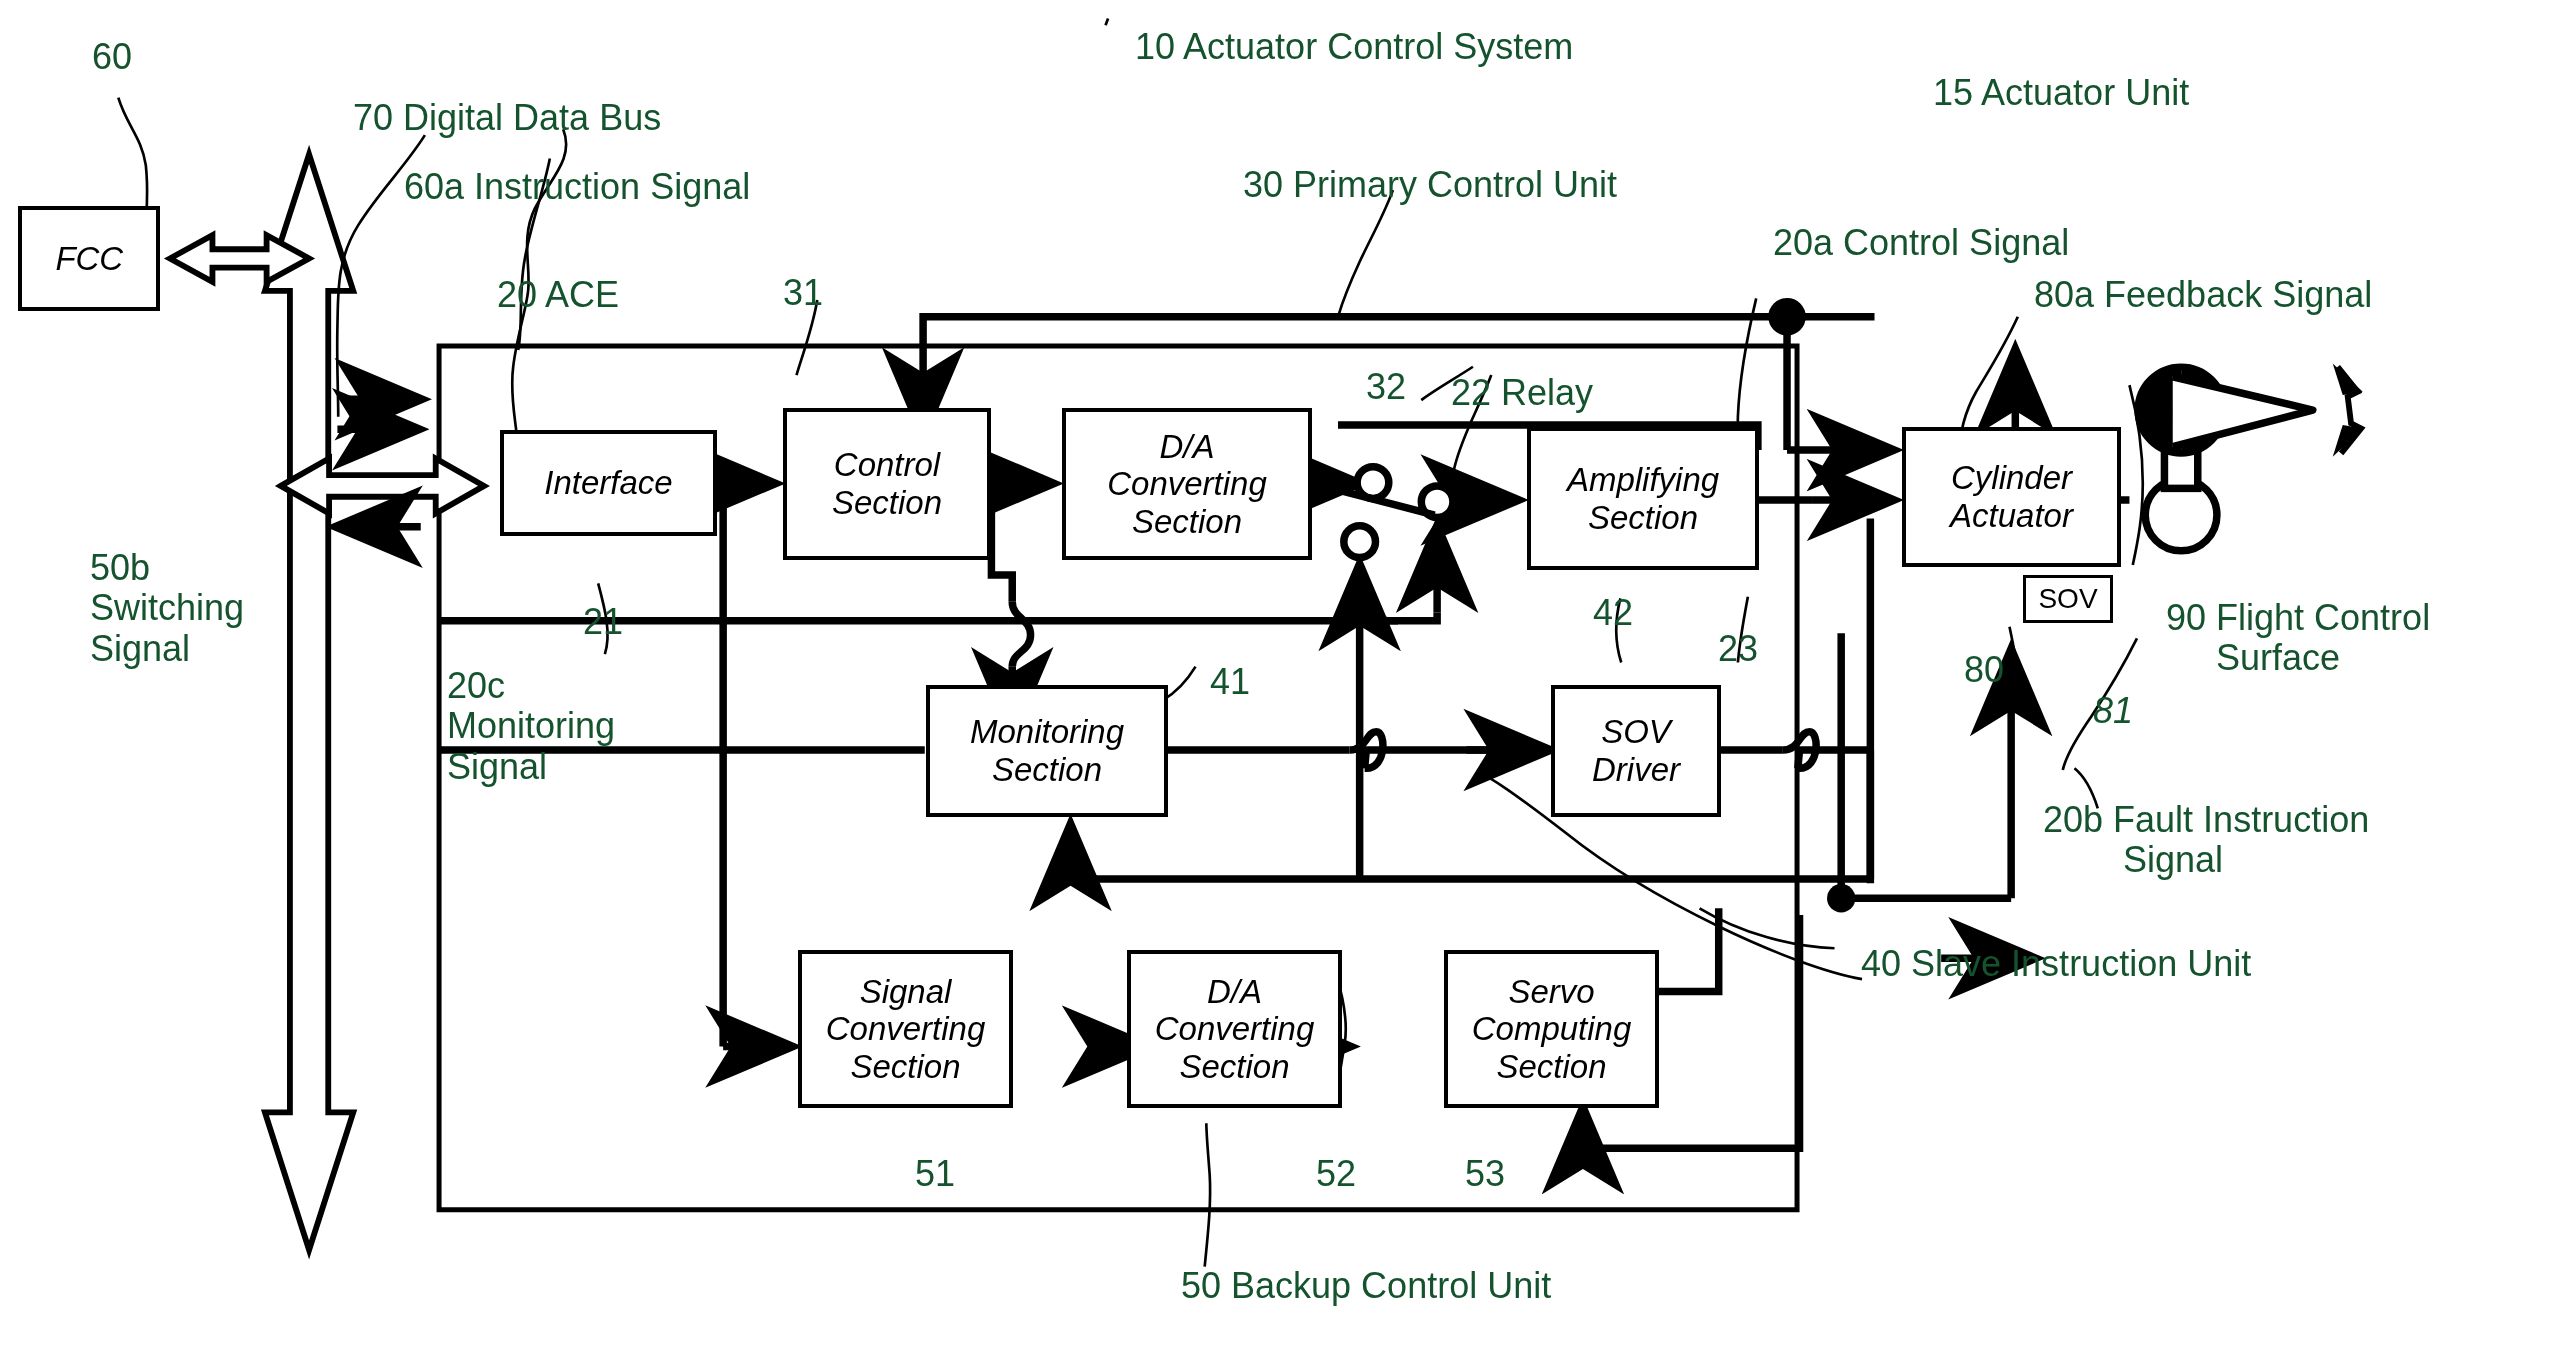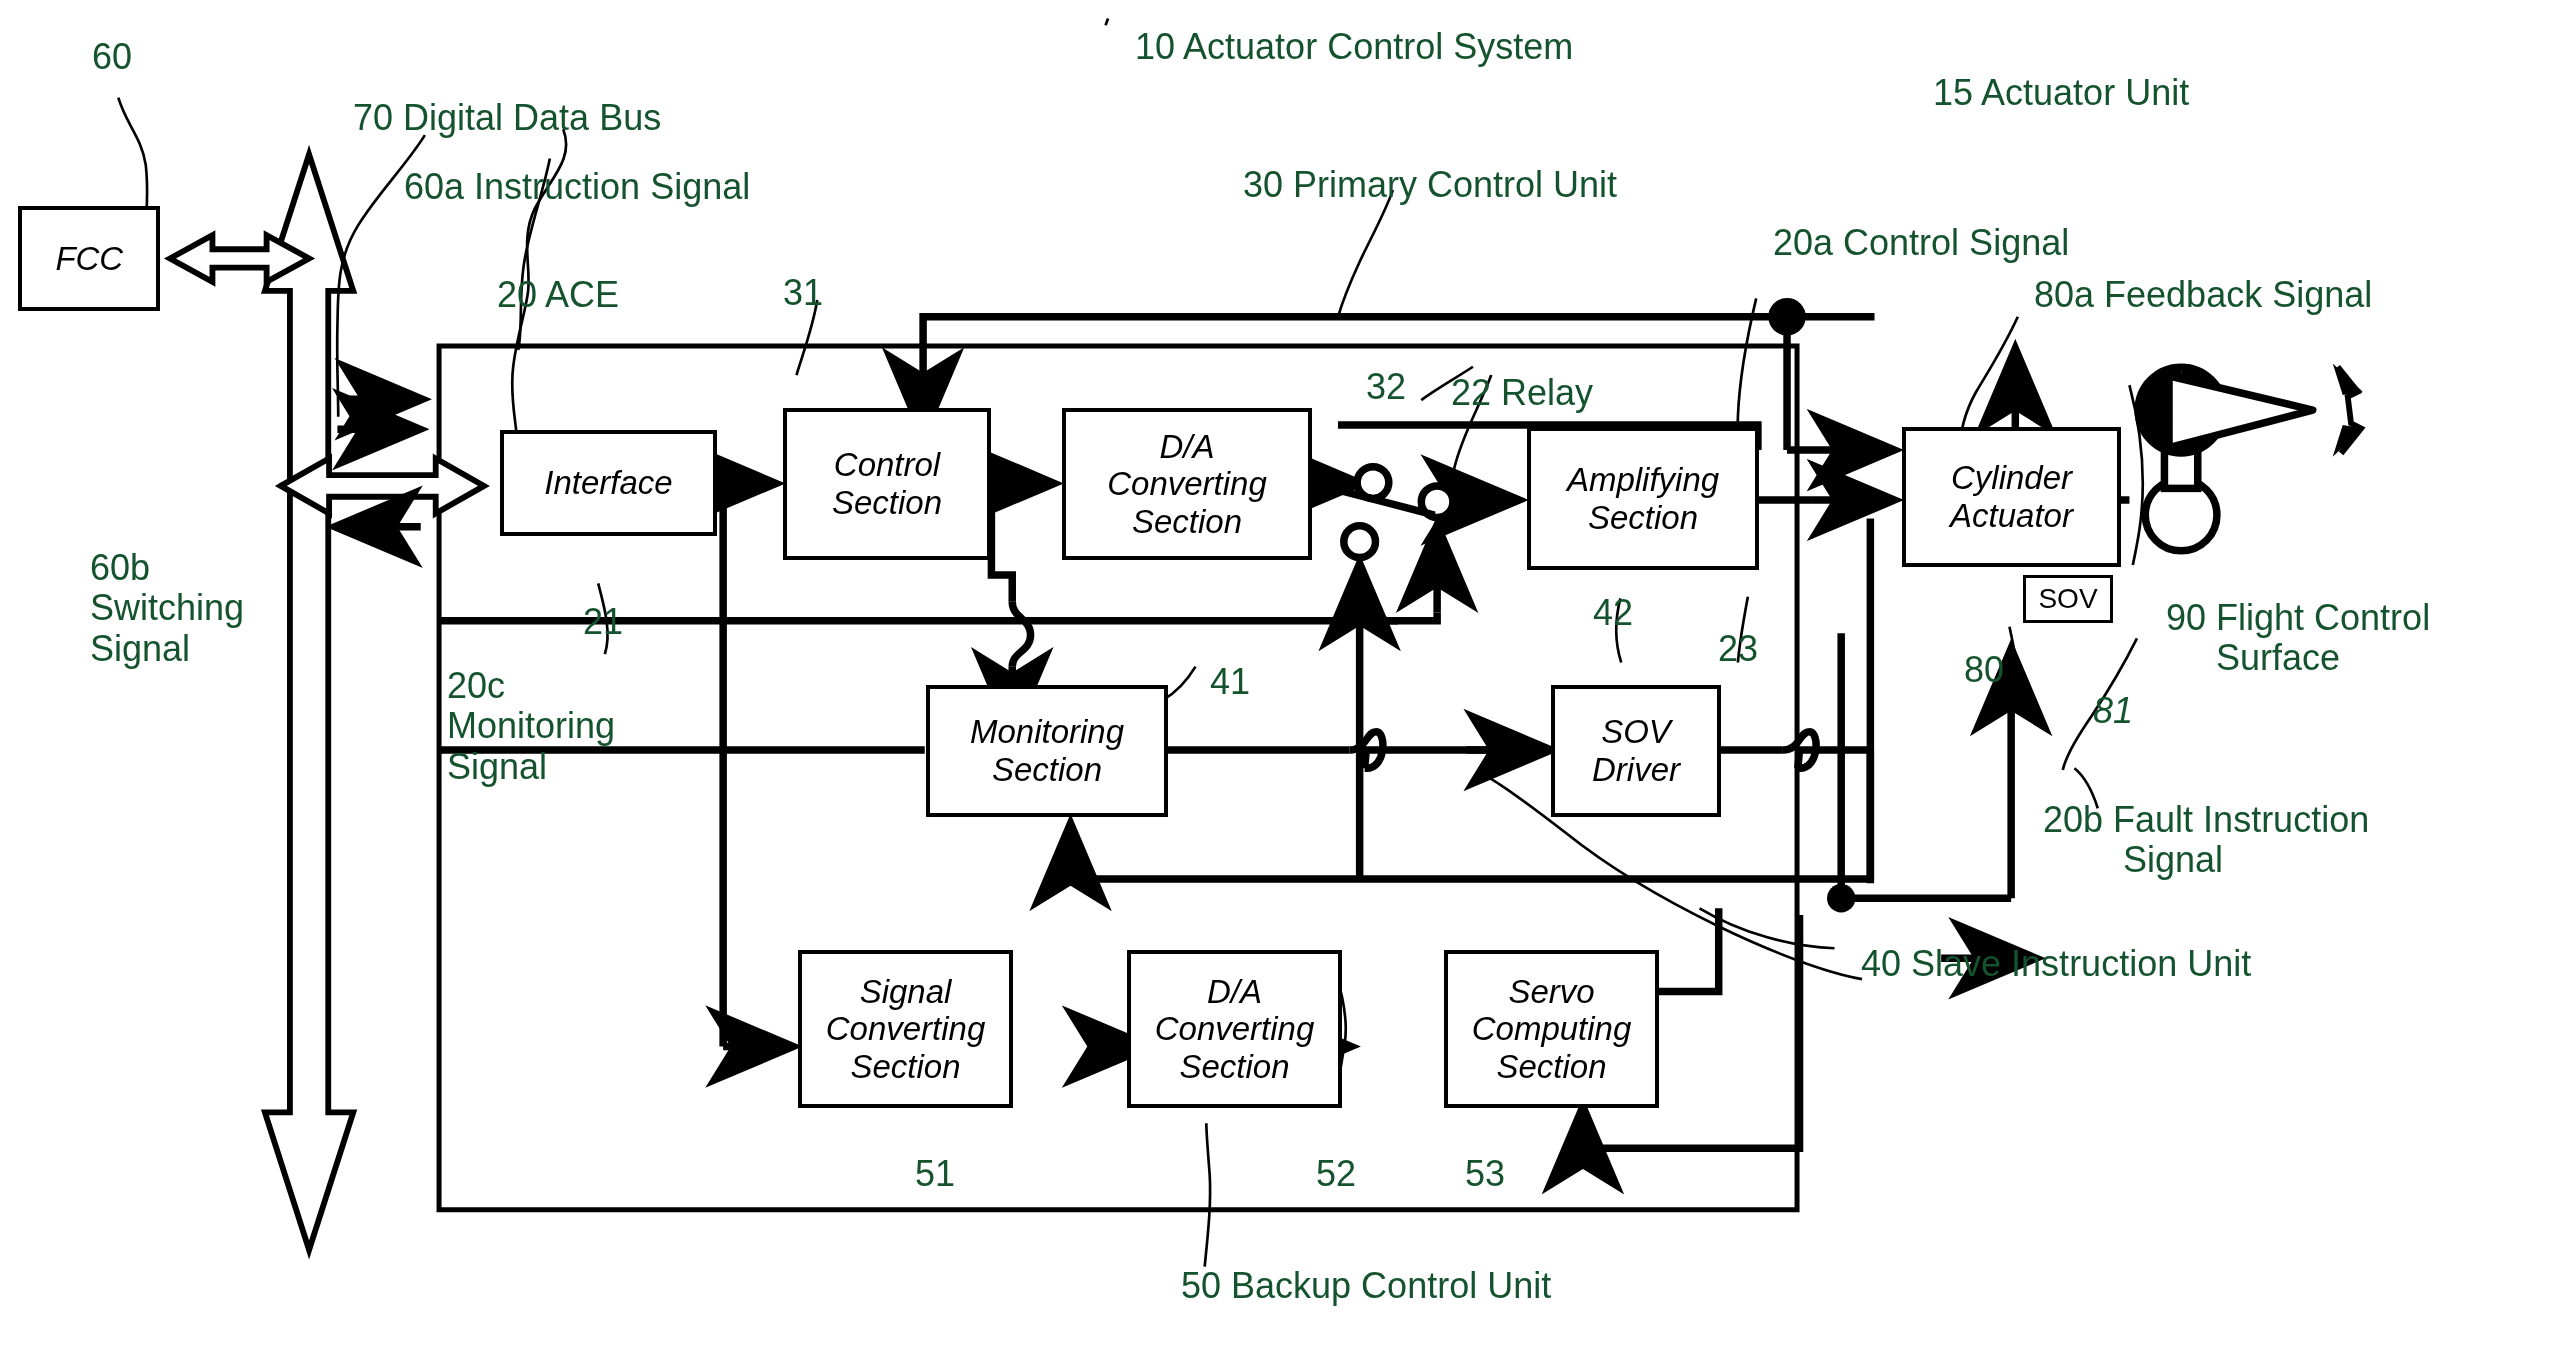--- a/index.html
+++ b/index.html
@@ -289,21 +289,21 @@
 
 <div class="lbl" style="left:1718px;top:629px;">23</div>
 
 <div class="lbl" style="left:1964px;top:650px;">80</div>
 
 <div class="lbl" style="left:2093px;top:691px;font-style:italic;">81</div>
 
 <div class="lbl" style="left:2166px;top:598px;">90 Flight Control
      Surface</div>
 
-<div class="lbl" style="left:90px;top:548px;">60b
+<div class="lbl" style="left:90px;top:548px;">50b
 Switching
 Signal</div>
 
 <div class="lbl" style="left:447px;top:666px;">20c
 Monitoring
 Signal</div>
 
 <div class="lbl" style="left:1210px;top:662px;">41</div>
 
 <div class="lbl" style="left:2043px;top:800px;">20b Fault Instruction

